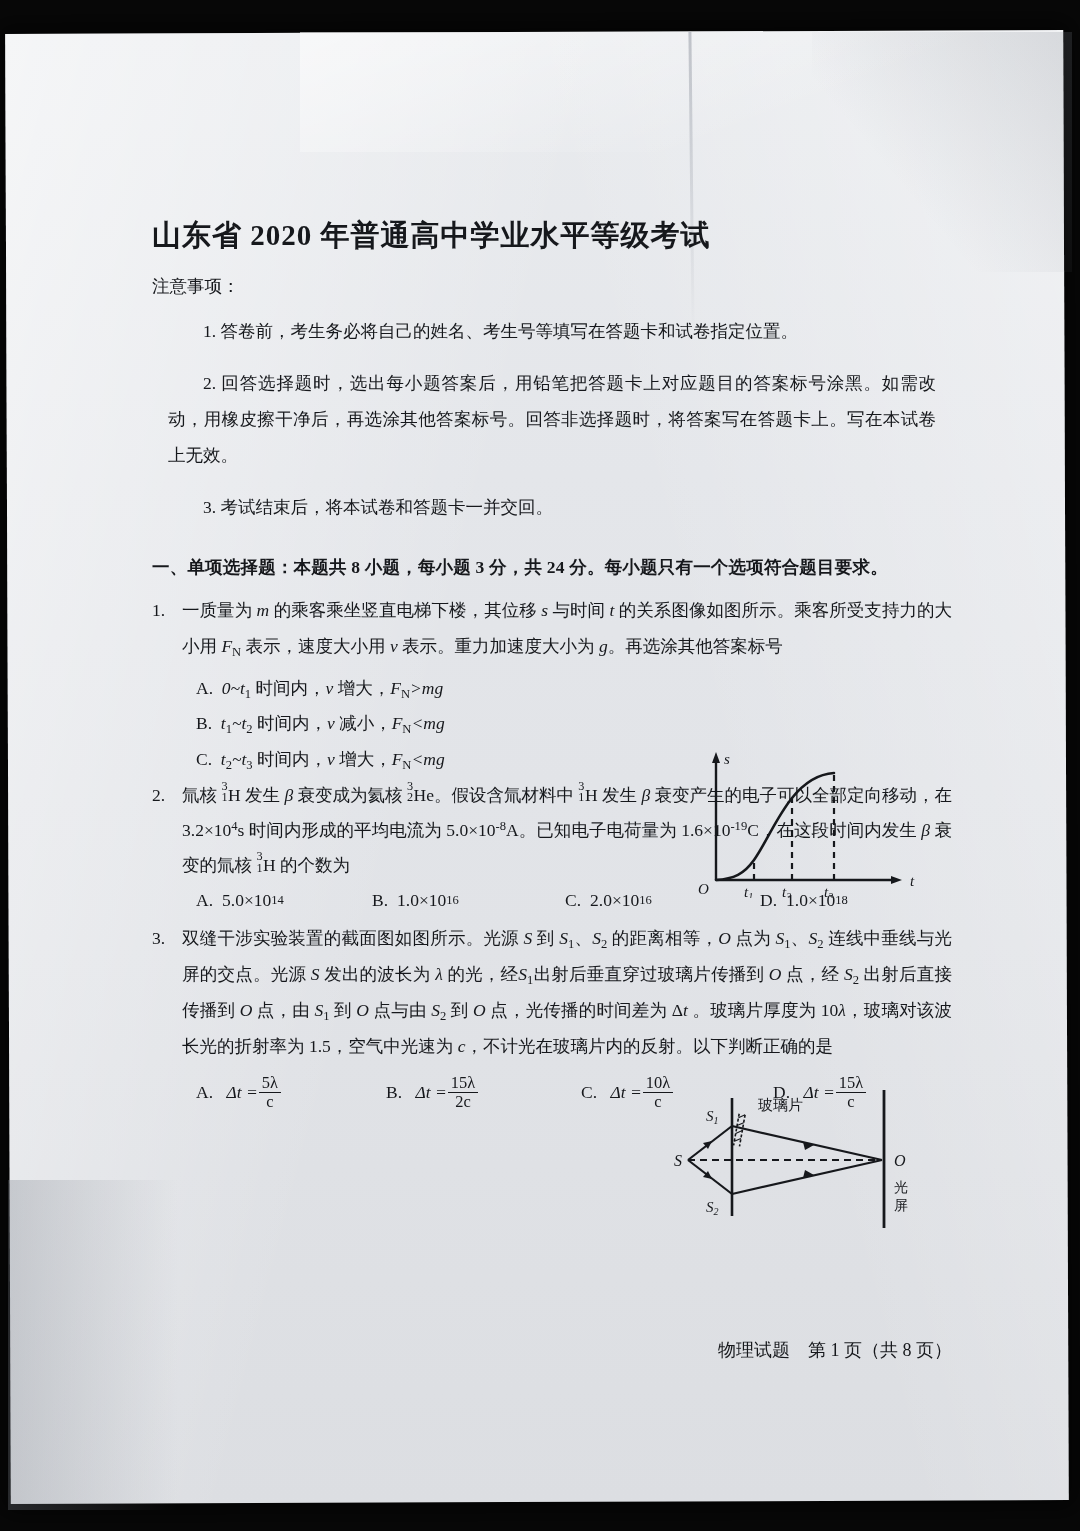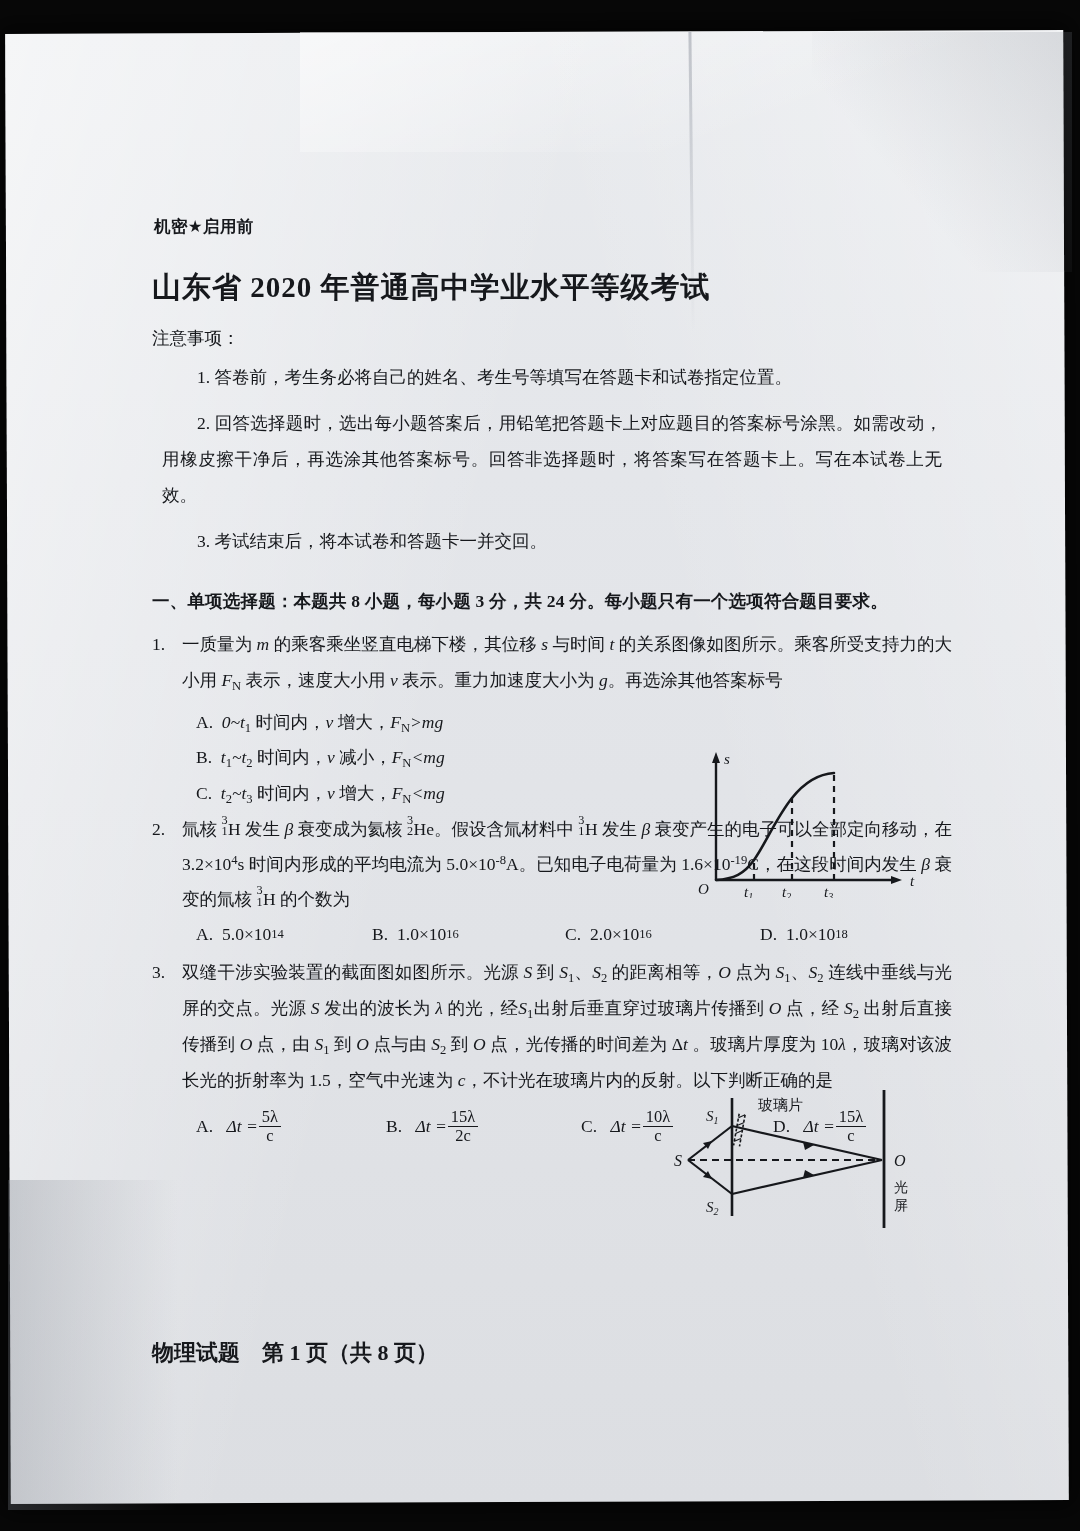--- a/index.html
+++ b/index.html
@@ -93,21 +93,21 @@
   }
 
   .notice-title {
     font-weight: 400;
     font-size: 17.5px;
     margin: 0 0 8px 0;
   }
   .notice-item {
     font-size: 17.5px;
     line-height: 2.05;
-    margin: 10px;
+    margin: 16px;
     text-indent: 2em;
     text-align: justify;
   }
 
   .section-head {
     font-weight: 700;
     font-size: 17.5px;
     margin: 30px 0 14px 0;
     letter-spacing: 0.2px;
   }
@@ -196,39 +196,37 @@
     font-family: "Liberation Serif", serif;
     font-size: 15px;
   }
 
   
   #footer {
     position: absolute;
     left: 0;
     top: 1122px;
     width: 800px;
-    text-align: left;
-    font-size: 22px;
+    text-align: right;
+    font-size: 18px;
     padding-right: 90px;
-    font-weight: bold;
   }
 </style>
 </head>
 <body>
 
 <div id="page">
   <div id="paper"></div>
   <div id="crease2"></div>
   <div id="crease1"></div>
   <div id="shade-left"></div>
   <div id="shade-topright"></div>
 
   <div id="content">
 
-    <div class="secret">机密★启用前</div>
 
     <div class="doc-title">山东省 2020 年普通高中学业水平等级考试</div>
 
     <div class="notice-title">注意事项：</div>
     <p class="notice-item">1. 答卷前，考生务必将自己的姓名、考生号等填写在答题卡和试卷指定位置。</p>
     <p class="notice-item">2. 回答选择题时，选出每小题答案后，用铅笔把答题卡上对应题目的答案标号涂黑。如需改动，用橡皮擦干净后，再选涂其他答案标号。回答非选择题时，将答案写在答题卡上。写在本试卷上无效。</p>
     <p class="notice-item">3. 考试结束后，将本试卷和答题卡一并交回。</p>
 
     <div class="section-head">一、单项选择题：本题共 8 小题，每小题 3 分，共 24 分。每小题只有一个选项符合题目要求。</div>
 

